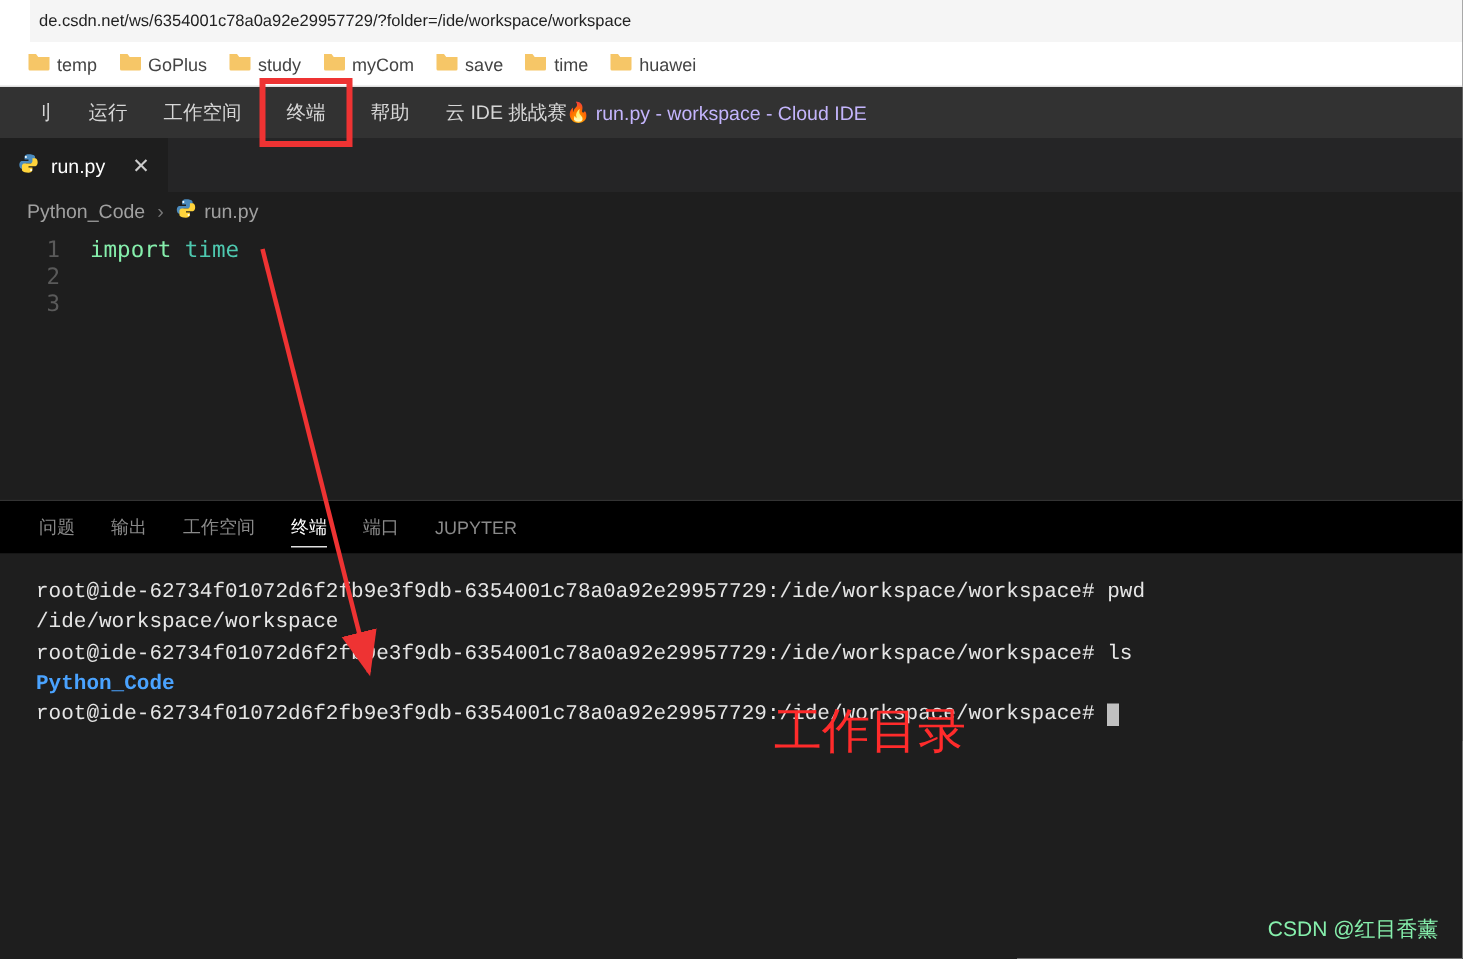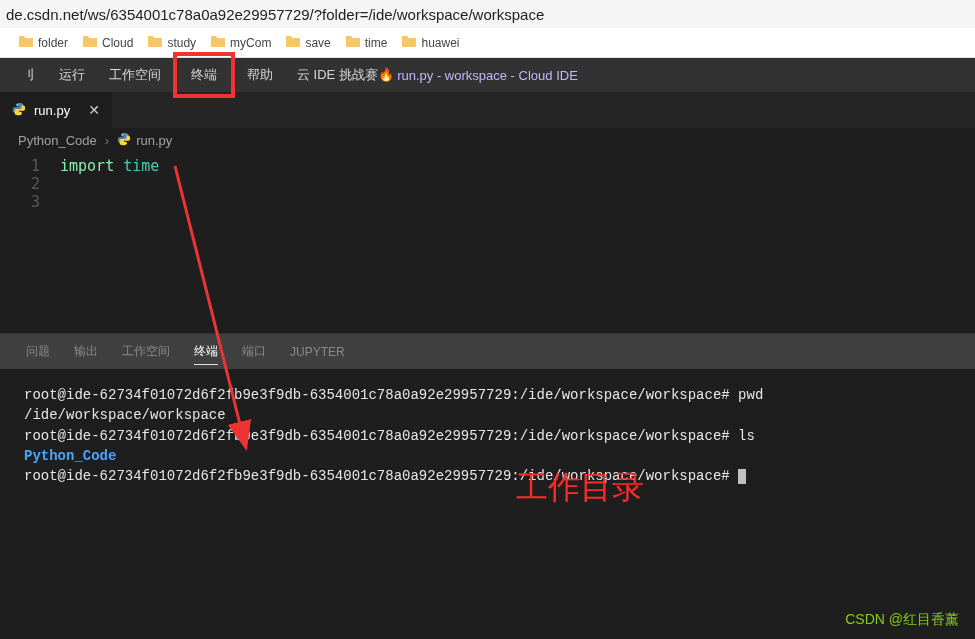--- a/index.html
+++ b/index.html
@@ -1,17 +1,17 @@
 <!DOCTYPE html>
 <html><head>
 <meta charset="utf-8">
 <style>
 * { margin: 0; padding: 0; box-sizing: border-box; }
 body { font-family: -apple-system, "Segoe UI", Arial, sans-serif; font-size: 13px; background: #fff; width: 975px; height: 639px; overflow: hidden; position: relative; }
-.url-bar { height: 28px; background: #f5f5f5; display: flex; align-items: center; padding: 0 6px; color: #222; font-size: 15px; }
+.url-bar { height: 28px; background: #f5f5f5; display: flex; align-items: center; padding: 0 6px; color: #222; font-size: 11px; margin-left: 20px; }
 .bookmarks { height: 30px; background: #fff; display: flex; align-items: center; gap: 14px; padding: 0 18px; border-bottom: 1px solid #e0e0e0; }
 .bookmark { display: flex; align-items: center; gap: 4px; color: #444; font-size: 12px; }
 .bookmark .folder-icon svg { width: 16px; height: 14px; }
 .ide { background: #1e1e1e; color: #ccc; height: calc(639px - 58px); position: relative; }
 .menubar { height: 34px; background: #323232; display: flex; align-items: center; padding: 0 10px; font-size: 13px; color: #d6d6d6; position: relative; }
 .menu-item { padding: 6px 12px; cursor: pointer; }
 .menu-item.highlighted { border: 4px solid #e33; padding: 10px 14px; }
 .menubartitle { position: absolute; left: 50%; transform: translateX(-50%); color: #c4b5fd; }
 .tabbar { height: 36px; background: #252526; display: flex; align-items: center; }
 .tab { height: 36px; display: flex; align-items: center; gap: 8px; padding: 0 12px; background: #1e1e1e; color: #fff; }
@@ -22,47 +22,47 @@
 .chev { color: #777; }
 .editor { background: #1e1e1e; font-family: Consolas, monospace; font-size: 15px; padding: 4px 0; min-height: 180px; }
 .editor-line { display: flex; }
 .gutter { width: 60px; text-align: right; color: #5a5a5a; padding-right: 20px; }
 .code { white-space: pre; }
 .kw { color: #86efac; }
 .id { color: #4ec9b0; }
 .fn { color: #dcdcaa; }
 .id2 { color: #9cdcfe; }
 .pn { color: #e0c46c; }
-.panel-tabs { height: 36px; display: flex; align-items: center; gap: 24px; padding: 0 26px; font-size: 12px; color: #8a8a8a; border-top: 1px solid #333; background: #404040; }
+.panel-tabs { height: 36px; display: flex; align-items: center; gap: 24px; padding: 0 26px; font-size: 12px; color: #8a8a8a; border-top: 1px solid #333; background: #000000; }
 .ptab { cursor: pointer; padding: 4px 0; }
 .ptab.active { color: #fff; border-bottom: 1px solid #e0e0e0; }
 .terminal { font-family: Liberation Mono, monospace; font-size: 14px; color: #e6e6e6; padding: 16px 24px 8px; line-height: 1.45; background: #1e1e1e; }
 .dir { color: #4aa3ff; font-weight: bold; }
 .cursor-block { display: inline-block; width: 8px; height: 15px; background: #c0c0c0; vertical-align: text-bottom; }
 .annot-box { position: absolute; left: 516px; top: 408px; font-size: 32px; color: #ff2b2b; font-family: Liberation Serif, serif; }
-.watermark { position: absolute; right: 16px; bottom: 10px; color: #84cc16; font-size: 14px; }
+.watermark { position: absolute; right: 16px; bottom: 10px; color: #86efac; font-size: 14px; }
 .red-arrow { position: absolute; left: 0; top: 58px; pointer-events: none; }
 </style>
 </head>
 <body>
 
 <div class="url-bar">de.csdn.net/ws/6354001c78a0a92e29957729/?folder=/ide/workspace/workspace</div>
 
 <div class="bookmarks">
     <div class="bookmark">
       <span class="folder-icon"><svg viewBox="0 0 16 14">
           <path fill="#f6c667" d="M1 2h5l1.5 2H15v8a1 1 0 0 1-1 1H2a1 1 0 0 1-1-1V2z"></path>
         </svg></span>
-      <span>folder</span>
+      <span>temp</span>
     </div>
     <div class="bookmark">
       <span class="folder-icon"><svg viewBox="0 0 16 14">
           <path fill="#f6c667" d="M1 2h5l1.5 2H15v8a1 1 0 0 1-1 1H2a1 1 0 0 1-1-1V2z"></path>
         </svg></span>
-      <span>Cloud</span>
+      <span>GoPlus</span>
     </div>
     <div class="bookmark">
       <span class="folder-icon"><svg viewBox="0 0 16 14">
           <path fill="#f6c667" d="M1 2h5l1.5 2H15v8a1 1 0 0 1-1 1H2a1 1 0 0 1-1-1V2z"></path>
         </svg></span>
       <span>study</span>
     </div>
     <div class="bookmark">
       <span class="folder-icon"><svg viewBox="0 0 16 14">
           <path fill="#f6c667" d="M1 2h5l1.5 2H15v8a1 1 0 0 1-1 1H2a1 1 0 0 1-1-1V2z"></path>

